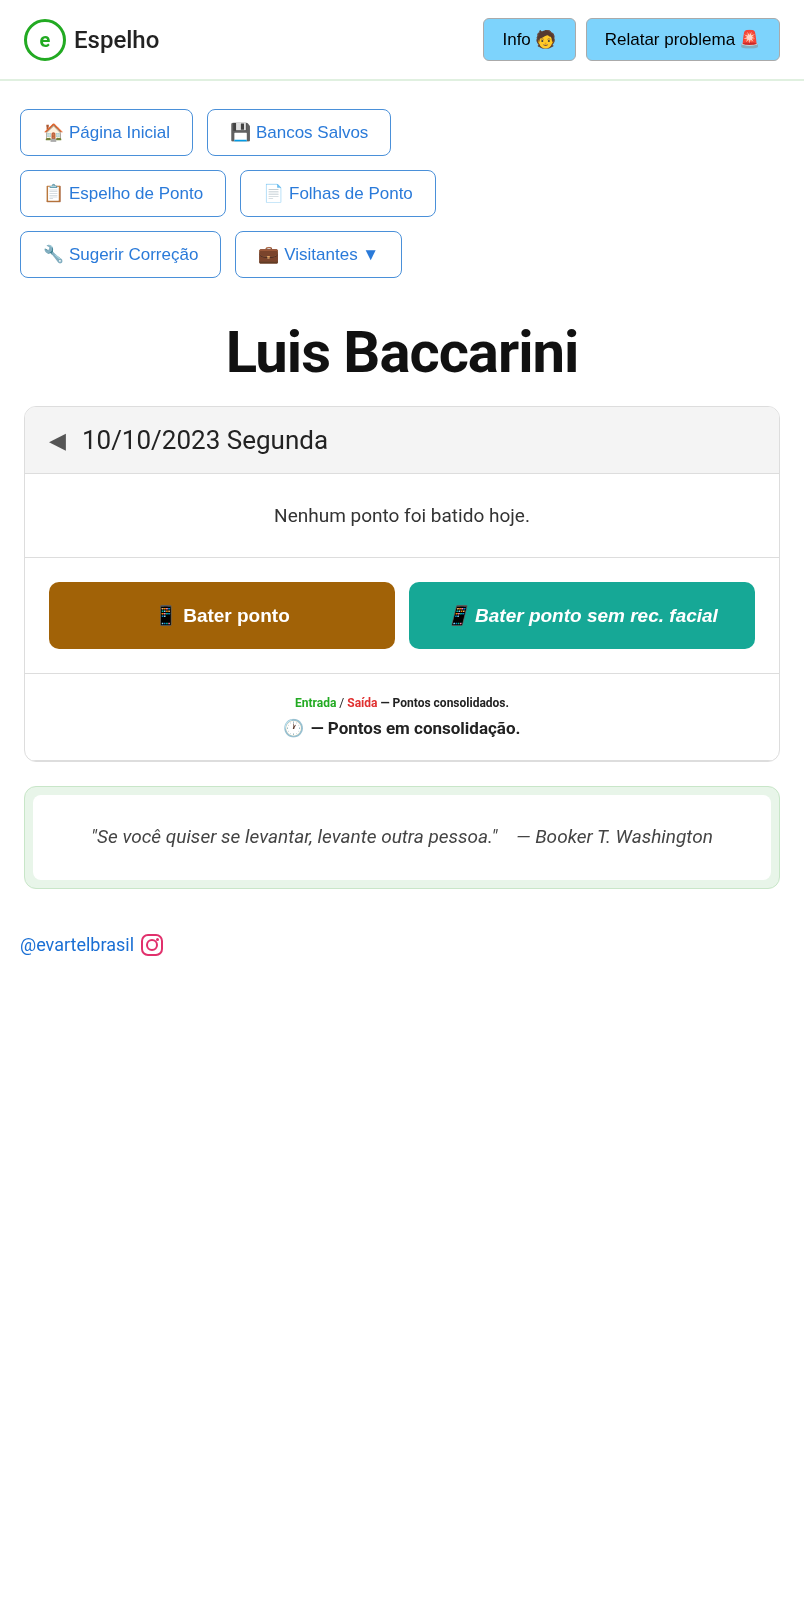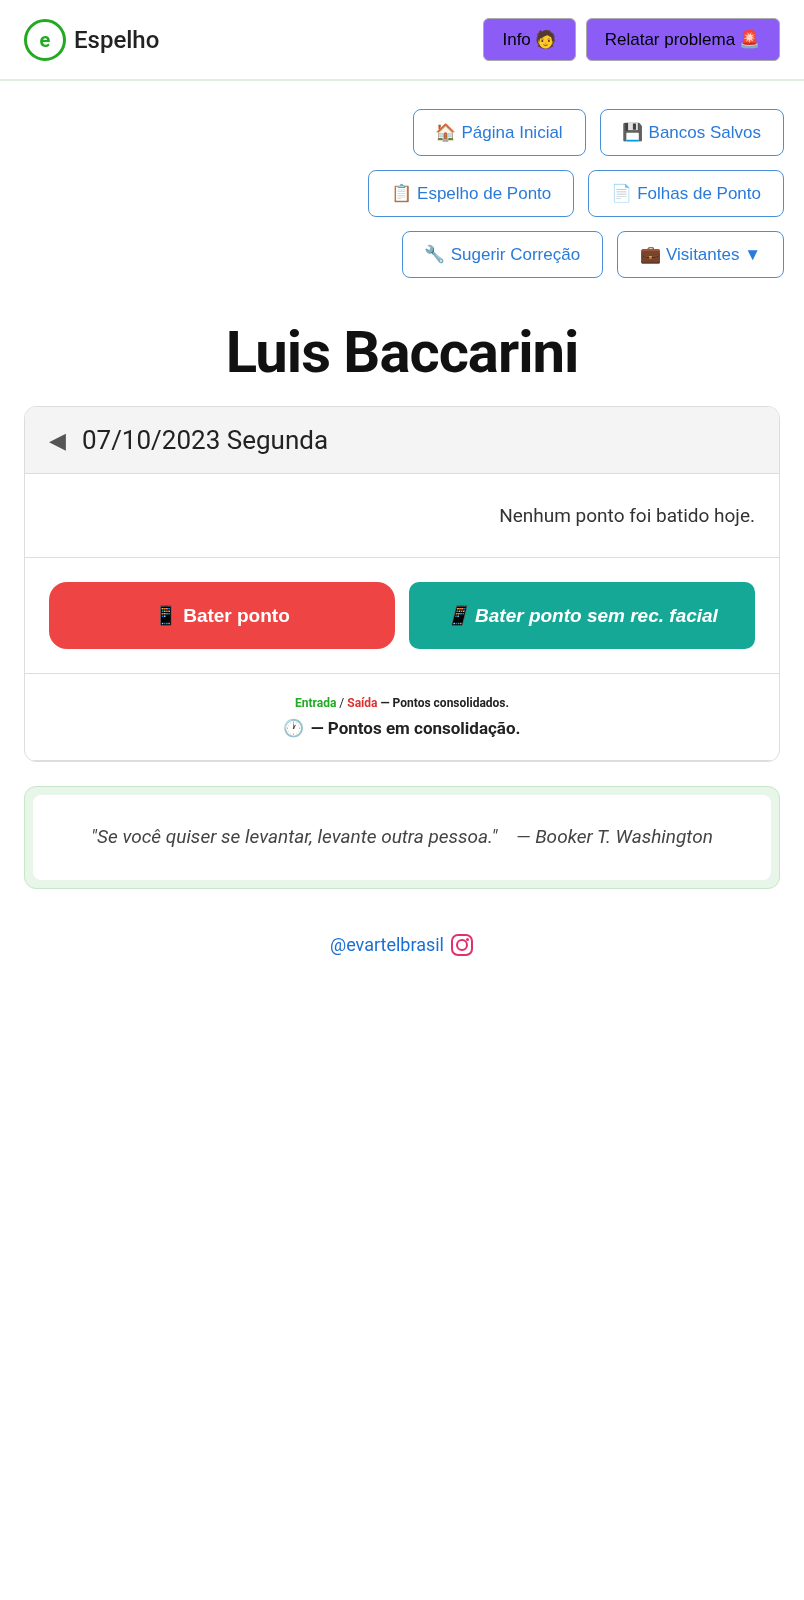--- a/index.html
+++ b/index.html
@@ -47,35 +47,35 @@
       color: #222;
     }
 
     .header-buttons {
       display: flex;
       gap: 10px;
     }
 
     .header-btn {
       border: 1.5px solid #aaa;
-      background: #8b5cf6;
+      background: #7dd3fc;
       border-radius: 6px;
       padding: 10px 18px;
       font-size: 17px;
       cursor: pointer;
       display: flex;
       align-items: center;
       gap: 6px;
     }
 
     
     .nav-area {
       display: flex;
       flex-direction: column;
-      align-items: flex-end;
+      align-items: flex-start;
       gap: 14px;
       padding: 28px 20px 10px;
     }
 
     .nav-row {
       display: flex;
       gap: 14px;
       justify-content: center;
     }
 
@@ -131,21 +131,21 @@
     }
 
     .date-text {
       font-size: 26px;
       font-weight: 400;
       color: #222;
     }
 
     .no-points-section {
       padding: 30px 24px;
-      text-align: right;
+      text-align: center;
       border-bottom: 1px solid #ddd;
     }
 
     .no-points-text {
       font-size: 19px;
       color: #333;
     }
 
     .bater-buttons {
       display: flex;
@@ -163,22 +163,21 @@
       font-weight: 600;
       cursor: pointer;
       display: flex;
       align-items: center;
       justify-content: center;
       gap: 8px;
       color: #fff;
     }
 
     .btn-bater-primary {
-      background: #ef4444;
-      border-radius: 18px;
+      background: #a16207;
     }
 
     .btn-bater-secondary {
       background: #16a896;
       font-style: italic;
     }
 
     .legend-section {
       padding: 22px 24px;
       text-align: center;
@@ -253,21 +252,20 @@
 
     .quote-text {
       font-size: 19px;
       color: #444;
       font-style: italic;
       line-height: 1.5;
     }
 
     
     .footer {
-      text-align: center;
       padding: 20px;
     }
 
     .footer-link {
       color: #1a6fd4;
       font-size: 18px;
       text-decoration: none;
       display: inline-flex;
       align-items: center;
       gap: 6px;
@@ -322,21 +320,21 @@
 </nav>
 
 <div class="user-name-section">
   <h1 class="user-name">Luis Baccarini</h1>
 </div>
 
 <div class="main-card">
 
   <div class="date-header">
     <span class="arrow-left">◀</span>
-    <span class="date-text">07/10/2023 Segunda</span>
+    <span class="date-text">10/10/2023 Segunda</span>
   </div>
 
   <div class="no-points-section">
     <p class="no-points-text">Nenhum ponto foi batido hoje.</p>
   </div>
 
   <div class="bater-buttons">
     <button class="btn-bater btn-bater-primary">📱 Bater ponto</button>
     <button class="btn-bater btn-bater-secondary">📱 Bater ponto sem rec. facial</button>
   </div>

